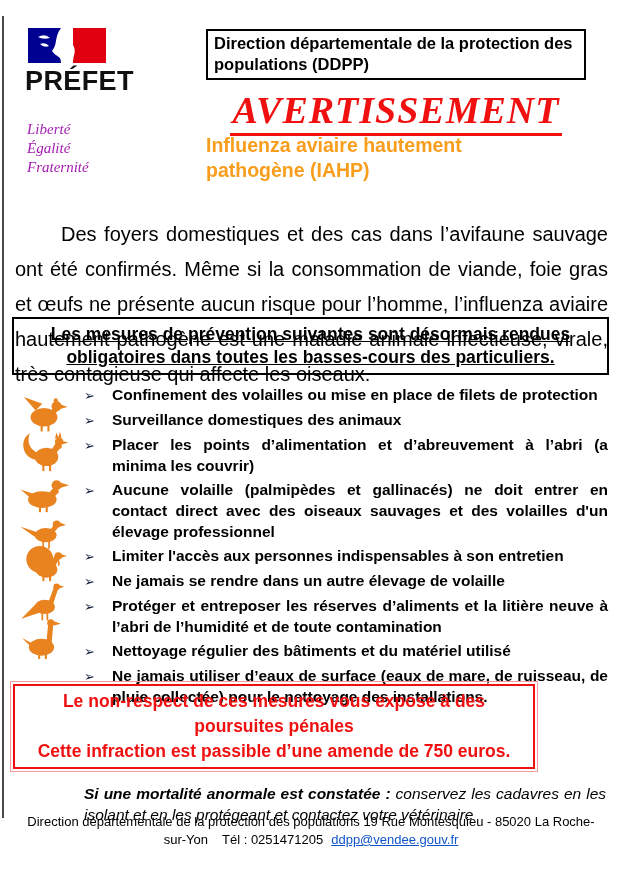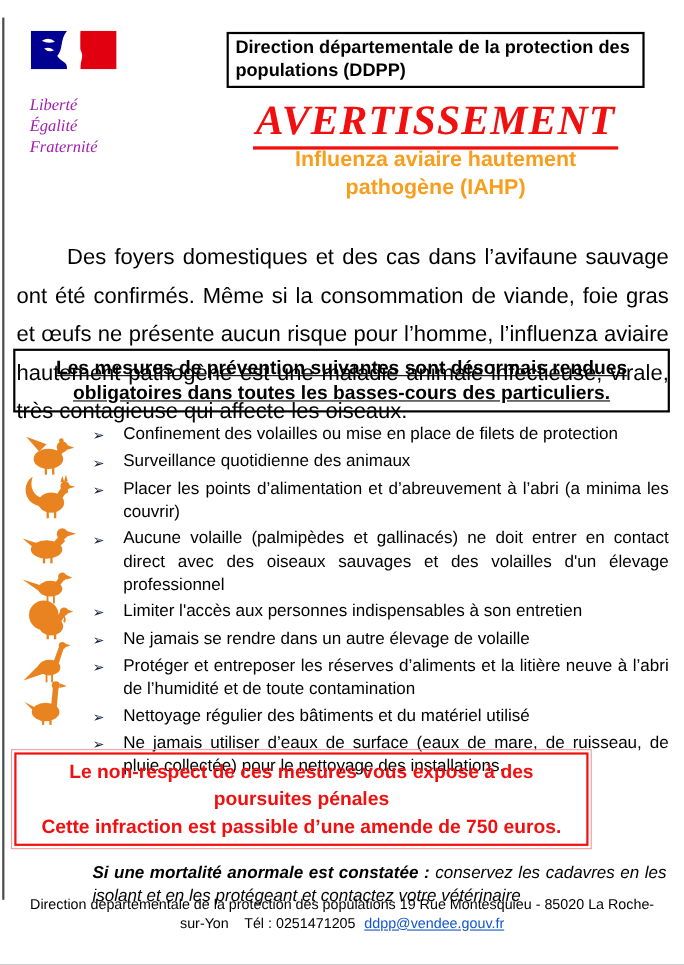--- a/index.html
+++ b/index.html
@@ -23,21 +23,21 @@
     border:2px solid #000; padding:2px 6px 3px; text-align:left;
     font-weight:bold; font-size:16.5px; line-height:21px;
   }
   .warning-title { position:absolute; left:206px; top:88px; width:380px; text-align:center; }
   .warning-title span {
     display:inline-block; font-family:Liberation Serif, serif; font-style:italic; font-weight:bold;
     font-size:38px; letter-spacing:1px; color:var(--warning-red);
     border-bottom:3px solid var(--warning-red); padding:0 3px 1px;
   }
   .subtitle {
-    position:absolute; left:206px; top:133px; width:380px; text-align:center;
+    position:absolute; left:206px; top:133px; width:380px; 
     color:var(--subtitle-orange); font-weight:bold; font-size:19.5px; line-height:25px;
   }
   .subtitle .inner { display:inline-block; width:300px; }
 
   .intro {
     position:absolute; left:15px; top:197px; width:593px;
     font-size:20px; line-height:35px; text-align:justify; text-indent:46px;
   }
 
   .measures-box {
@@ -48,21 +48,21 @@
 
   
   .bird-icon { position:absolute; left:18px; }
   .bird-icon svg { display:block; }
   .bird-icon svg * { fill:var(--bird-orange); }
 
   
   .measures-list { position:absolute; left:84px; top:384px; width:524px; list-style:none; margin:0; padding:0; }
   .measures-list li { display:flex; margin-bottom:3px; font-size:15.5px; line-height:21px; }
   .measures-list .bullet { width:28px; flex:0 0 28px; font-size:13px; color:#141e3c; padding-top:1px; }
-  .measures-list .mtext { flex:1; text-align:justify; }
+  .measures-list .mtext { flex:1; text-align:justify;font-weight:bold; }
 
   .penalty-box {
     position:absolute; left:13px; top:684px; width:522px; box-sizing:border-box;
     border:2px solid var(--warning-red); outline:1px solid #f49a9a; outline-offset:2px;
     padding:3px 6px; text-align:center;
     color:var(--warning-red); font-weight:bold; font-size:17.5px; line-height:25px;
   }
 
   .mortality-note {
     position:absolute; left:84px; top:767px; width:522px;
@@ -84,20 +84,21 @@
   <div class="edge-line"></div>
 
   <div class="logo">
     <svg class="flag" width="78" height="35" viewBox="0 0 78 35">
       <rect x="0" y="0" width="33" height="35" fill="#000091" id="flag-blue-rect"></rect>
       <rect x="45" y="0" width="33" height="35" fill="#E1000F" id="flag-red-rect"></rect>
       <path d="M33 0 C26 9 30 16 24 23 C29 30 33 27 33 35 L45 35 C45 26 49 24 45 17 C41 10 45 6 45 0 Z" fill="#ffffff"></path>
       <path d="M10 9 q7 -4 12 1 q-7 2 -12 -1 Z" fill="#ffffff"></path>
       <path d="M12 16 q6 -2 9 2 q-5 2 -9 -2 Z" fill="#ffffff"></path>
     </svg>
+    <div class="logo-title">PRÉFET</div>
     <div class="motto">
       <div>Liberté</div>
       <div>Égalité</div>
       <div>Fraternité</div>
     </div>
   </div>
 
   <div class="dept-box">Direction départementale de la protection des populations (DDPP)</div>
   <div class="warning-title">
     <span>AVERTISSEMENT</span>
@@ -194,21 +195,21 @@
       </div>
     </div>
 
   <ul class="measures-list" id="measures-list">
       <li>
         <span class="bullet">➢</span>
         <span class="mtext">Confinement des volailles ou mise en place de filets de protection</span>
       </li>
       <li>
         <span class="bullet">➢</span>
-        <span class="mtext">Surveillance quotidienne des animaux</span>
+        <span class="mtext">Surveillance domestiques des animaux</span>
       </li>
       <li>
         <span class="bullet">➢</span>
         <span class="mtext">Placer les points d’alimentation et d’abreuvement à l’abri (a minima les couvrir)</span>
       </li>
       <li>
         <span class="bullet">➢</span>
         <span class="mtext">Aucune volaille (palmipèdes et gallinacés) ne doit entrer en contact direct avec des oiseaux sauvages et des volailles d'un élevage professionnel</span>
       </li>
       <li>

